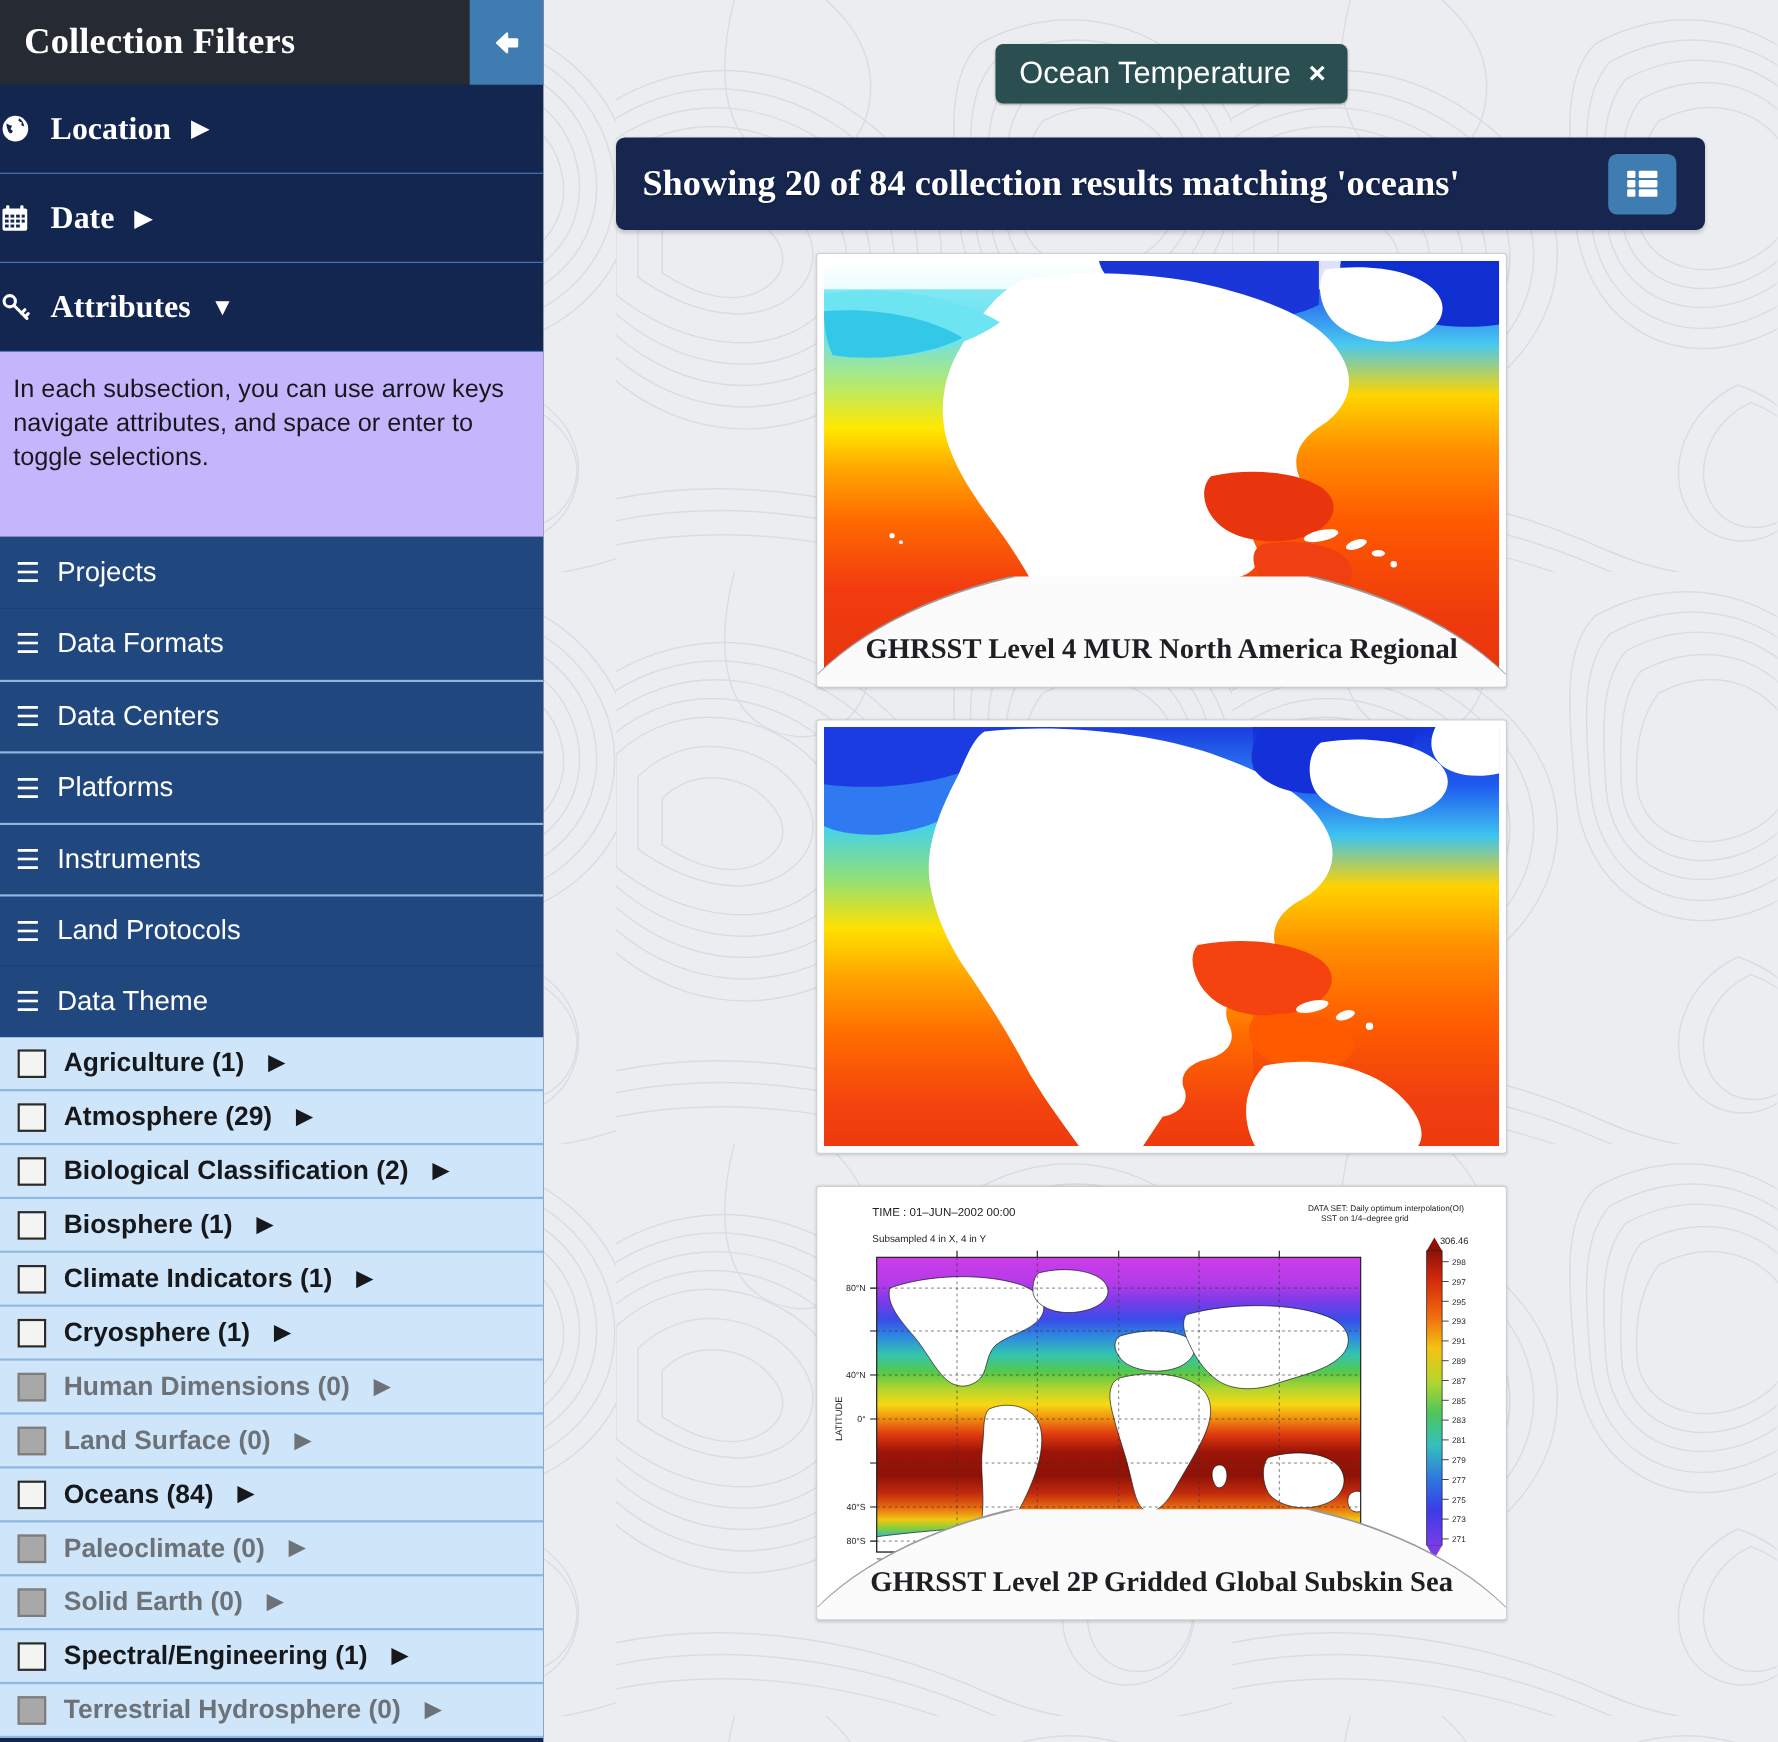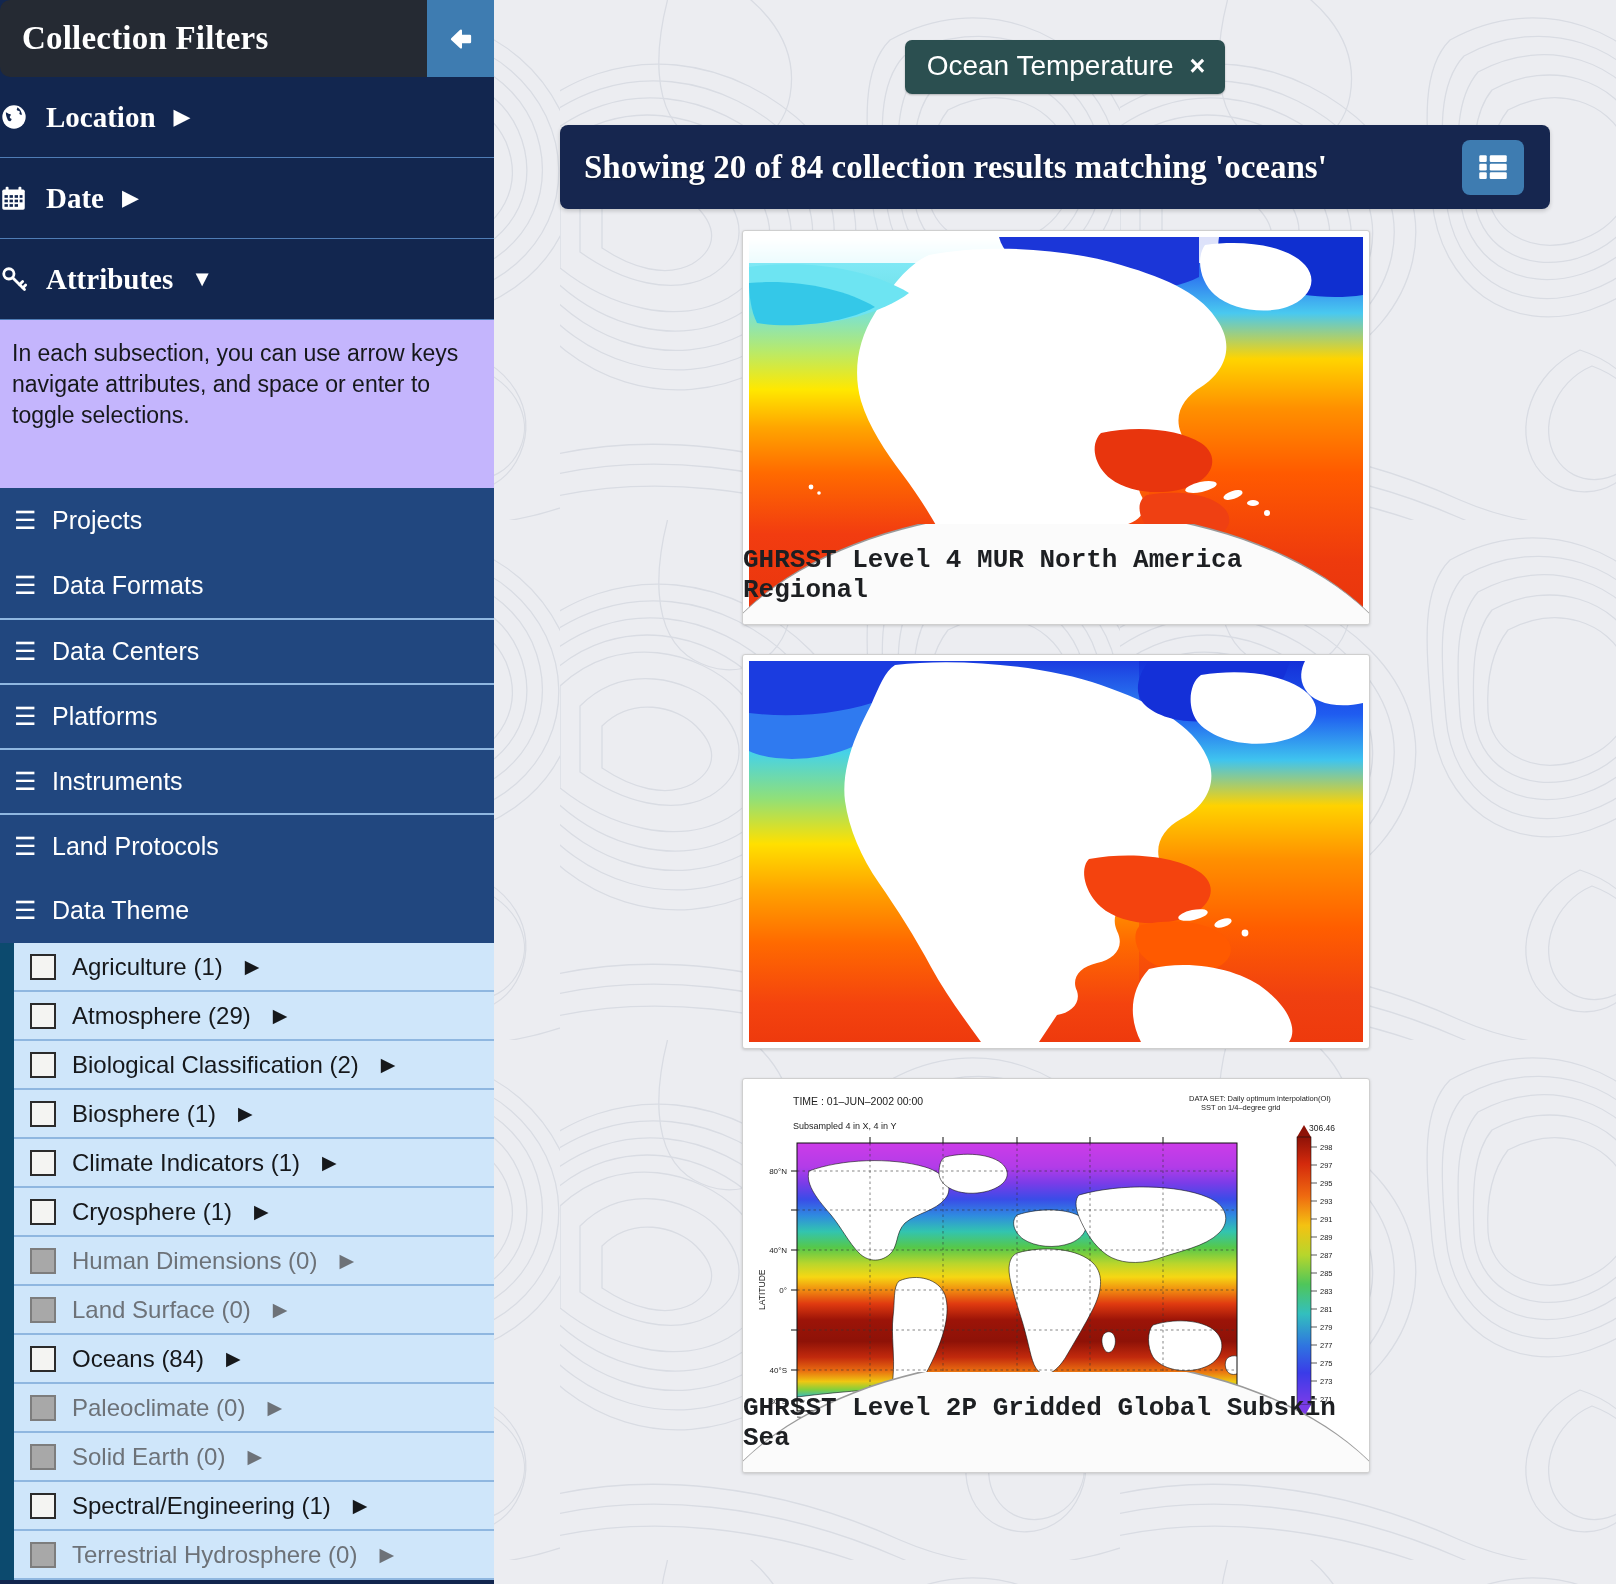--- a/index.html
+++ b/index.html
@@ -13,21 +13,20 @@
   
   #bg-topo{position:absolute;inset:0;z-index:0;pointer-events:none;}
   
   #sidebar{
     position:absolute;left:0;top:0;width:494px;height:1584px;
     background:#12264f;z-index:5;overflow:hidden;
   }
   #sidebar-titlebar{
     height:77px;background:#252a33;display:flex;align-items:center;
     position:relative;
-    border-radius:10px;
   }
   #sidebar-title{
     color:#ffffff;font-family:"Liberation Serif", serif;font-weight:bold;
     font-size:33px;padding-left:22px;letter-spacing:.2px;
   }
   #collapse-btn{
     position:absolute;right:0;top:0;width:67px;height:77px;
     background:#3e7cb1;border:none;cursor:pointer;
     display:flex;align-items:center;justify-content:center;
   }
@@ -46,21 +45,21 @@
     background:#c4b5fd;color:#16181b;font-size:23px;line-height:1.35;
     padding:18px 22px 18px 12px;box-sizing:border-box;height:168px;
   }
   .sect-row{
     height:65px;display:flex;align-items:center;gap:12px;
     padding-left:14px;color:#fff;font-size:25px;cursor:pointer;
     box-sizing:border-box;background:#21477f;
   }
   .sect-row.div-top{border-top:2px solid #8fb7e0;}
   .sect-ham{display:inline-block;width:26px;}
-  #theme-list{background:#0c4a6e;padding-left:14px;box-sizing:border-box;}
+  #theme-list{background:#3b82f6;box-sizing:border-box;font-weight:bold;}
   .theme-row{
     height:49px;display:flex;align-items:center;gap:16px;
     background:#cfe6fa;border-bottom:2px solid #8fb7e0;
     padding-left:16px;box-sizing:border-box;cursor:pointer;
     font-size:24px;color:#16181b;
   }
   .theme-row.disabled{color:#6d7278;cursor:default;}
   .cbx{
     width:26px;height:26px;border:2px solid #2b2b2b;background:#f4f4f2;
     box-sizing:border-box;flex:0 0 auto;
@@ -106,23 +105,23 @@
   .cap-wrap{
     position:absolute;left:0;right:0;bottom:0;height:100px;overflow:hidden;
     pointer-events:none;
   }
   .cap-curve{
     position:absolute;left:-8%;width:116%;height:210px;bottom:-96px;
     background:#fbfbfb;border-radius:50%/100% 100% 0 0;
     border-top:2px solid #9a9a9a;
   }
   .cap-text{
-    position:absolute;left:0;right:0;bottom:19px;text-align:left;
+    position:absolute;left:0;right:0;bottom:19px;text-align:center;
     font-size:26px;font-weight:bold;color:#1d1f22;
-    font-family:Liberation Mono, monospace;
+    font-family:Liberation Serif, serif;
   }
   
   .sci text{font-family:"Liberation Sans", sans-serif;}
 </style>
 </head>
 <body>
 
 <svg id="bg-topo" viewBox="0 0 1616 1584" preserveAspectRatio="none">
   <defs>
     <pattern id="topoPat" width="560" height="520" patternUnits="userSpaceOnUse">

